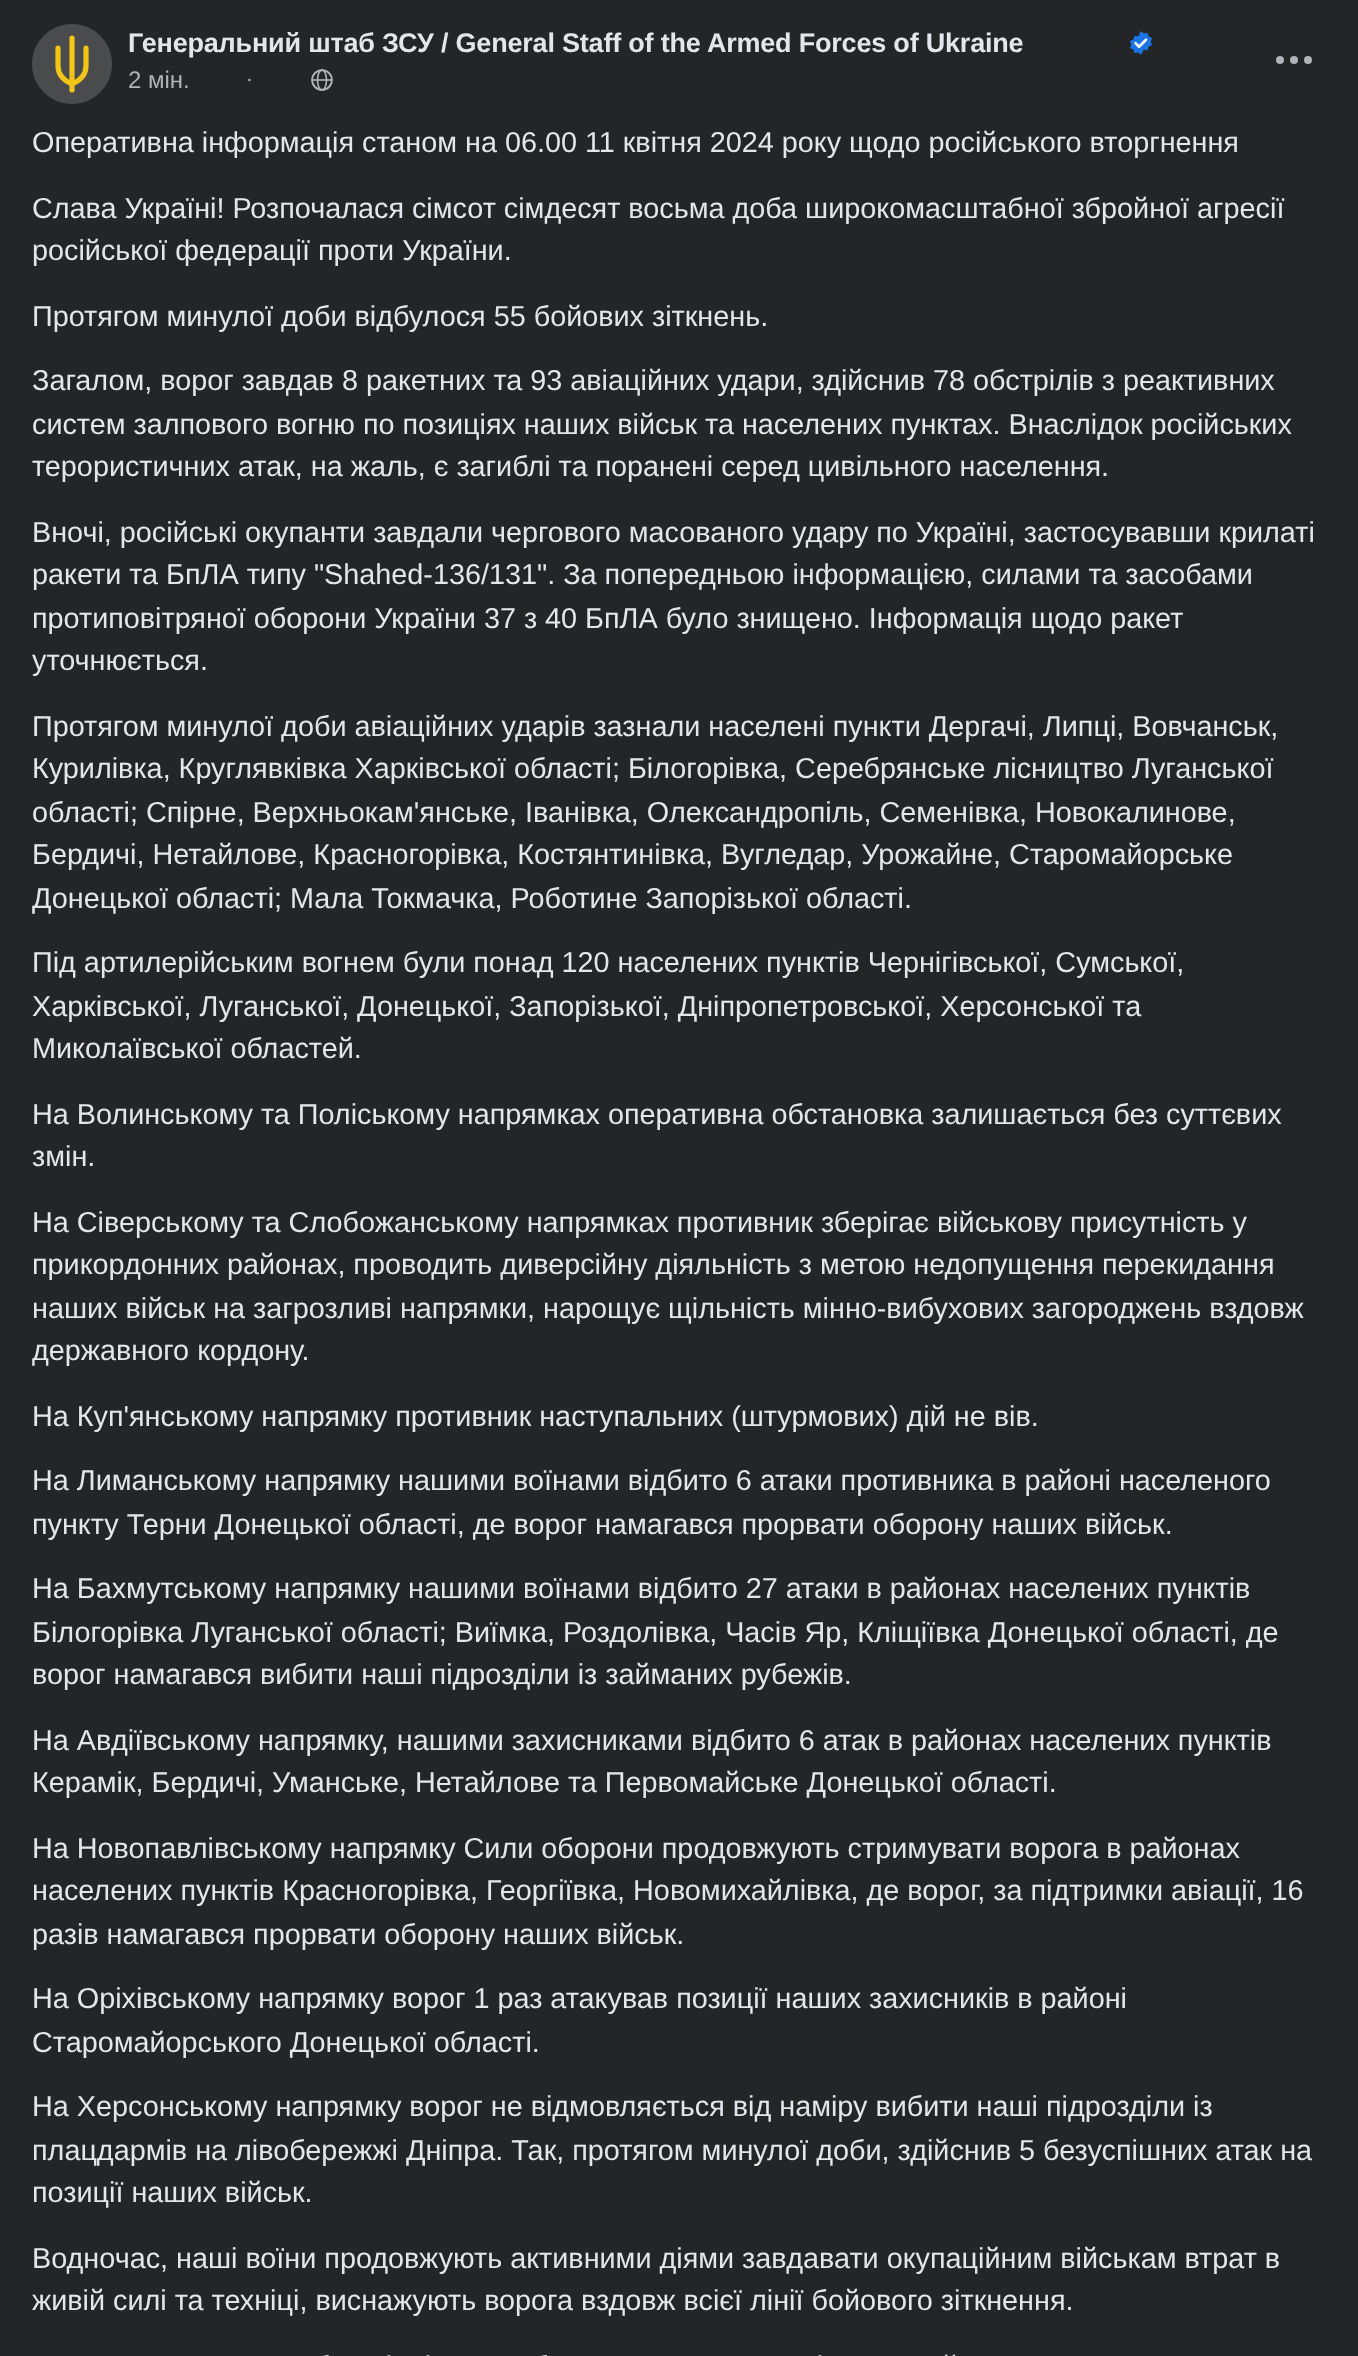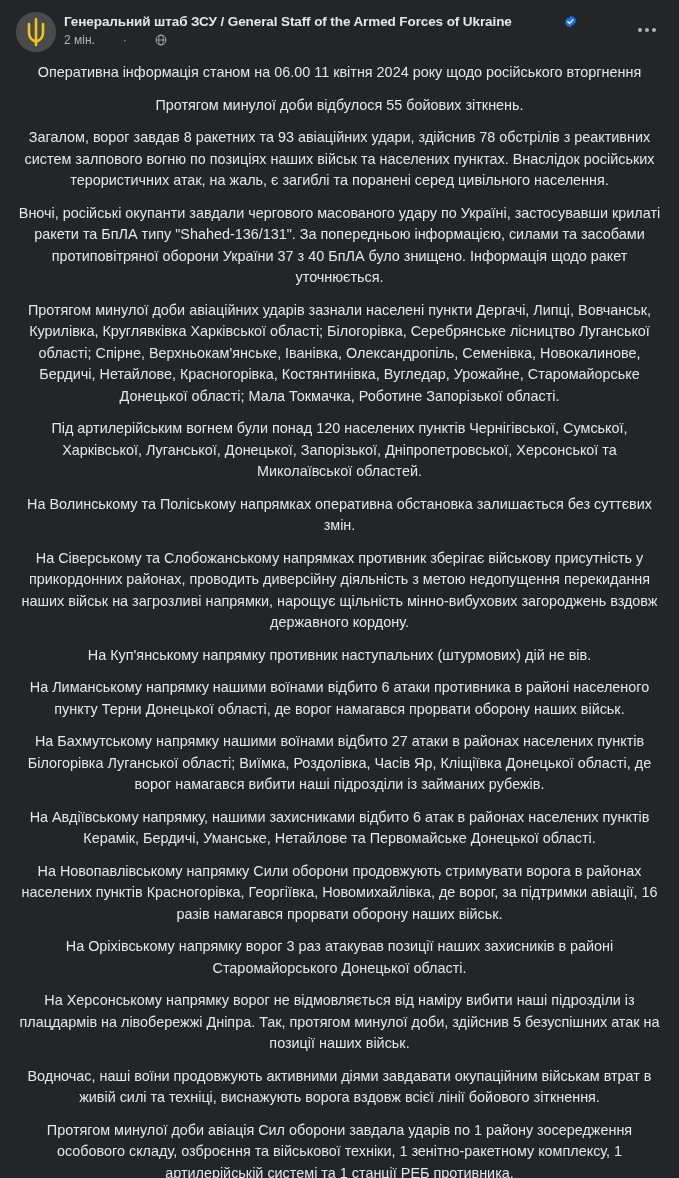--- a/index.html
+++ b/index.html
@@ -95,21 +95,20 @@
     border-radius: 50%;
   }
   .post-body {
     font-size: 14.4px;
     line-height: 21.5px;
     color: #e4e6eb;
     word-wrap: break-word;
   }
   .post-body p {
     margin: 0 0 11px 0;
-    text-align: center;
   }
   .post-body p:last-child { margin-bottom: 0; }
 </style>
 </head>
 <body>
 
 <div class="post">
 
   <div class="post-header">
 
@@ -147,32 +146,33 @@
       <span class="dot-row">
         <span class="dot"></span>
           <span class="dot"></span>
           <span class="dot"></span>
       </span>
     </div>
   </div>
 
   <div class="post-body">
     <p>Оперативна інформація станом на 06.00 11 квітня 2024 року щодо російського вторгнення</p>
+    <p>Слава Україні! Розпочалася сімсот сімдесят восьма доба широкомасштабної збройної агресії російської федерації проти України.</p>
     <p>Протягом минулої доби відбулося 55 бойових зіткнень.</p>
     <p>Загалом, ворог завдав 8 ракетних та 93 авіаційних удари, здійснив 78 обстрілів з реактивних систем залпового вогню по позиціях наших військ та населених пунктах. Внаслідок російських терористичних атак, на жаль, є загиблі та поранені серед цивільного населення.</p>
     <p>Вночі, російські окупанти завдали чергового масованого удару по Україні, застосувавши крилаті ракети та БпЛА типу "Shahed-136/131". За попередньою інформацією, силами та засобами протиповітряної оборони України 37 з 40 БпЛА було знищено. Інформація щодо ракет уточнюється.</p>
     <p>Протягом минулої доби авіаційних ударів зазнали населені пункти Дергачі, Липці, Вовчанськ, Курилівка, Круглявківка  Харківської області; Білогорівка, Серебрянське лісництво Луганської області; Спірне, Верхньокам'янське, Іванівка, Олександропіль, Семенівка, Новокалинове, Бердичі, Нетайлове, Красногорівка, Костянтинівка, Вугледар, Урожайне, Старомайорське Донецької області; Мала Токмачка, Роботине Запорізької області.</p>
     <p> Під артилерійським вогнем були понад 120 населених пунктів Чернігівської, Сумської, Харківської, Луганської, Донецької, Запорізької, Дніпропетровської, Херсонської та Миколаївської областей.</p>
     <p>На Волинському та Поліському напрямках оперативна обстановка залишається без суттєвих змін.</p>
     <p>На Сіверському та Слобожанському напрямках противник зберігає військову присутність у прикордонних районах, проводить диверсійну діяльність з метою недопущення перекидання наших військ на загрозливі напрямки, нарощує щільність мінно-вибухових загороджень вздовж державного кордону.</p>
     <p>На Куп'янському напрямку противник наступальних (штурмових) дій не вів.</p>
     <p>На Лиманському напрямку нашими воїнами відбито 6 атаки противника в районі населеного пункту Терни Донецької області, де ворог намагався прорвати оборону наших військ.</p>
     <p>На Бахмутському напрямку нашими воїнами відбито 27 атаки в районах населених пунктів Білогорівка Луганської області; Виїмка, Роздолівка, Часів Яр, Кліщіївка Донецької області, де ворог намагався вибити наші підрозділи із займаних рубежів.</p>
     <p>На Авдіївському напрямку, нашими захисниками відбито 6 атак в районах населених пунктів Керамік, Бердичі, Уманське, Нетайлове та Первомайське Донецької області.</p>
     <p>На Новопавлівському напрямку Сили оборони продовжують стримувати ворога в районах населених пунктів Красногорівка, Георгіївка, Новомихайлівка, де ворог, за підтримки авіації, 16 разів намагався прорвати оборону наших військ.</p>
-    <p>На Оріхівському напрямку ворог 3 раз атакував позиції наших захисників в районі Старомайорського Донецької області.</p>
+    <p>На Оріхівському напрямку ворог 1 раз атакував позиції наших захисників в районі Старомайорського Донецької області.</p>
     <p>На Херсонському напрямку ворог не відмовляється від наміру вибити наші підрозділи із плацдармів на лівобережжі Дніпра. Так, протягом минулої доби, здійснив 5 безуспішних атак на позиції наших військ.</p>
     <p> Водночас, наші воїни продовжують активними діями завдавати окупаційним військам втрат в живій силі та техніці, виснажують ворога вздовж всієї лінії бойового зіткнення.</p>
     <p>Протягом минулої доби авіація Сил оборони завдала ударів по 1 району зосередження особового складу, озброєння та військової техніки, 1 зенітно-ракетному комплексу, 1 артилерійській системі та 1 станції РЕБ  противника.</p>
 
   </div>
 
 </div>
 
 </body></html>

